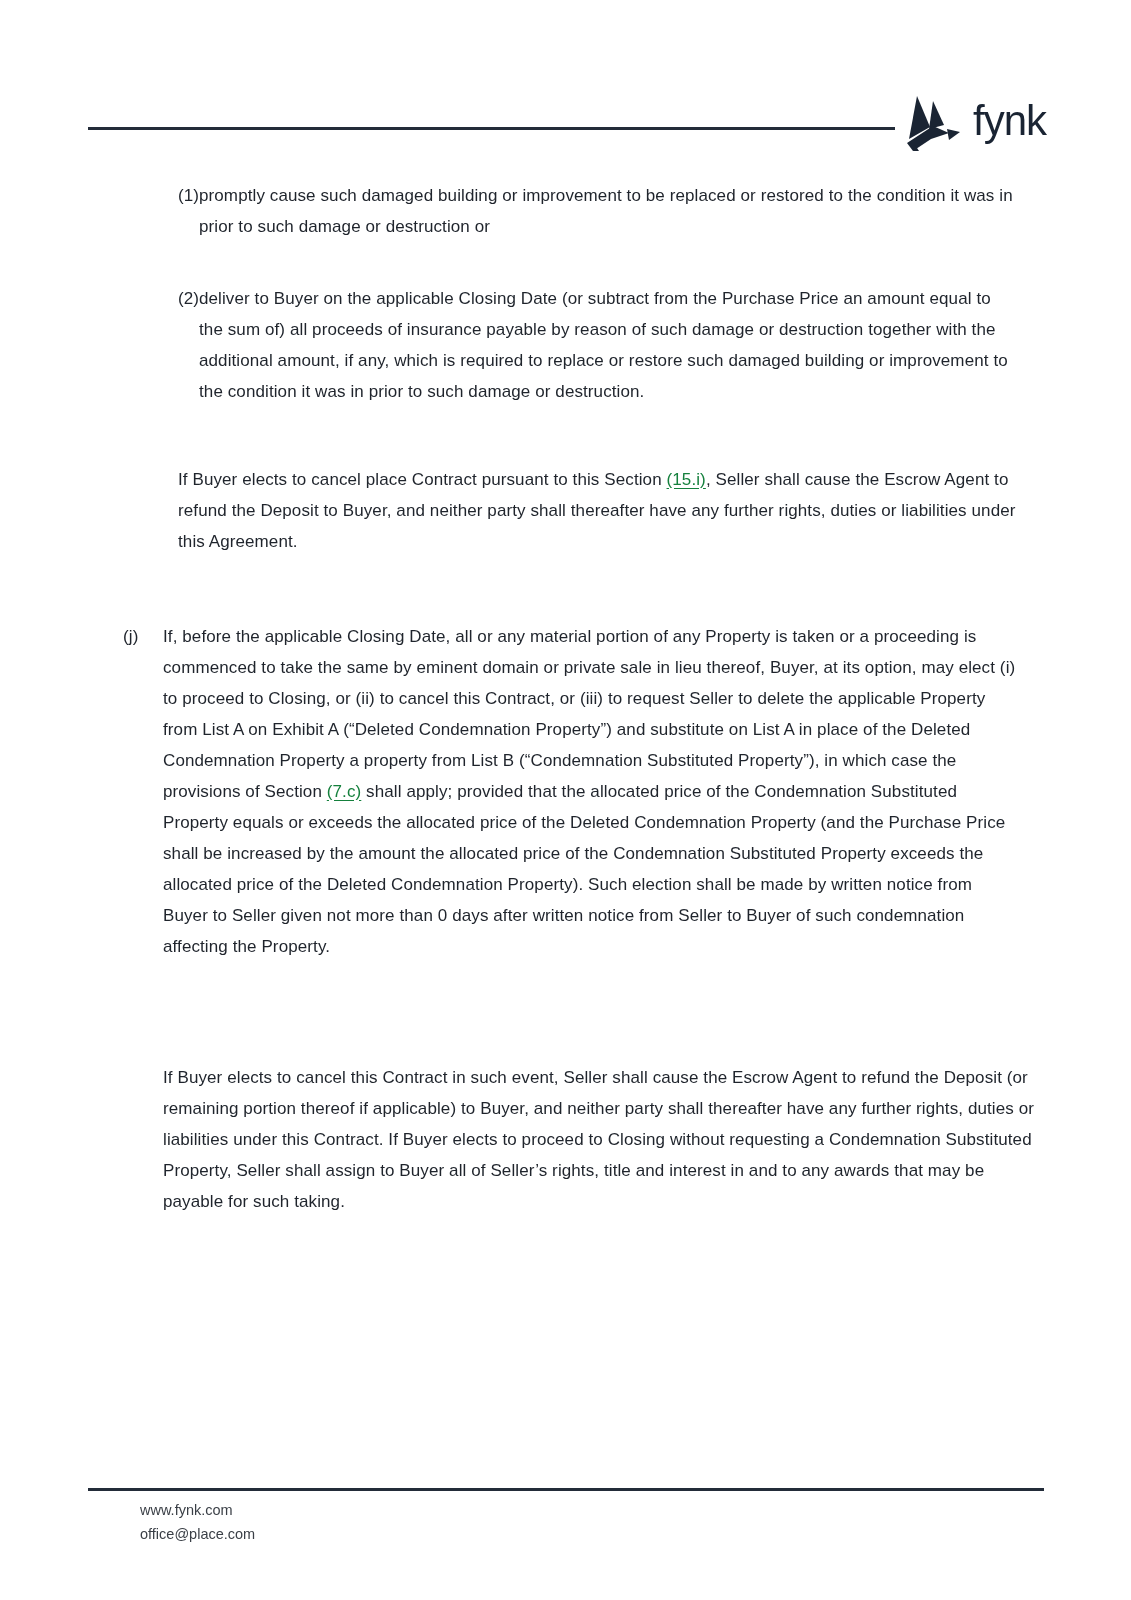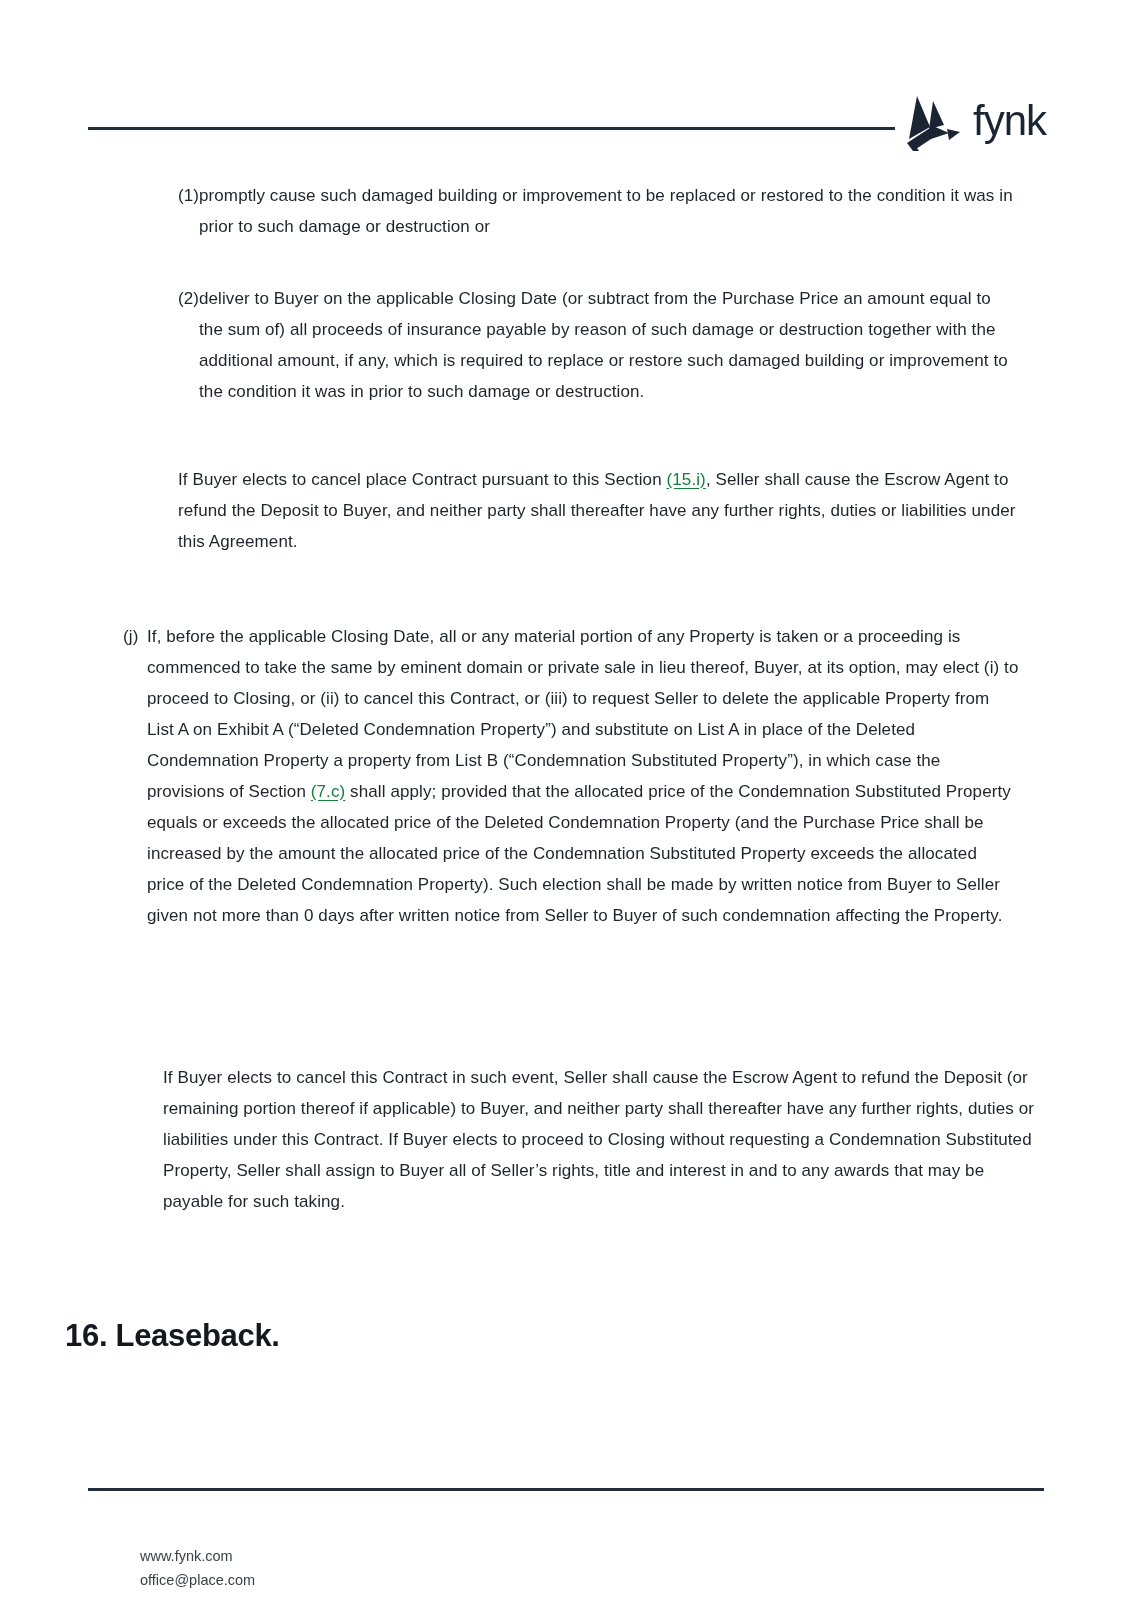--- a/index.html
+++ b/index.html
@@ -48,21 +48,21 @@
   .list-item { position: absolute; }
   .list-item .marker { position: absolute; left: 0; top: 0; }
 
   .item-1 { left: 178px; top: 180px; width: 840px; padding-left: 0; }
   .item-1 .item-body, .item-2 .item-body { margin-left: 21px; }
   .item-2 { left: 178px; top: 283px; width: 840px; }
 
   .para-15 { position: absolute; left: 178px; top: 464px; width: 840px; }
 
   .item-j { left: 123px; top: 621px; width: 896px; }
-  .item-j .item-body { margin-left: 24px; }
+  .item-j .item-body { margin-left: 40px; }
 
   .para-j2 { position: absolute; left: 163px; top: 1062px; width: 872px; }
 
   .doc-link {
     color: #15803d;
     text-decoration: underline;
     text-underline-offset: 3px;
     cursor: pointer;
   }
 
@@ -76,21 +76,20 @@
     letter-spacing: -0.3px;
   }
 
   .footer-text {
     position: absolute;
     left: 140px;
     top: 1498px;
     font-size: 14.5px;
     line-height: 24px;
     color: #3a3f46;
-    margin-top: 46px;
   }
   .footer-text div { white-space: nowrap; }
 </style>
 </head>
 <body>
 
 <div class="page">
 
   <div class="rule header-rule"></div>
   <div class="logo">
@@ -120,21 +119,20 @@
 
   <div class="para-15 body-text"><span>If Buyer elects to cancel place Contract pursuant to this Section </span><a class="doc-link">(15.i)</a><span>, Seller shall cause the Escrow Agent to refund the Deposit to Buyer, and neither party shall thereafter have any further rights, duties or liabilities under this Agreement.</span></div>
 
   <div class="list-item item-j body-text">
     <span class="marker">(j)</span>
     <div class="item-body"><span>If, before the applicable Closing Date, all or any material portion of any Property is taken or a proceeding is commenced to take the same by eminent domain or private sale in lieu thereof, Buyer, at its option, may elect (i) to proceed to Closing, or (ii) to cancel this Contract, or (iii) to request Seller to delete the applicable Property from List A on Exhibit A (“Deleted Condemnation Property”) and substitute on List A in place of the Deleted Condemnation Property a property from List B (“Condemnation Substituted Property”), in which case the provisions of Section </span><a class="doc-link">(7.c)</a><span> shall apply; provided that the allocated price of the Condemnation Substituted Property equals or exceeds the allocated price of the Deleted Condemnation Property (and the Purchase Price shall be increased by the amount the allocated price of the Condemnation Substituted Property exceeds the allocated price of the Deleted Condemnation Property). Such election shall be made by written notice from Buyer to Seller given not more than 0 days after written notice from Seller to Buyer of such condemnation affecting the Property.</span></div>
   </div>
 
   <div class="para-j2 body-text">If Buyer elects to cancel this Contract in such event, Seller shall cause the Escrow Agent to refund the Deposit (or remaining portion thereof if applicable) to Buyer, and neither party shall thereafter have any further rights, duties or liabilities under this Contract. If Buyer elects to proceed to Closing without requesting a Condemnation Substituted Property, Seller shall assign to Buyer all of Seller’s rights, title and interest in and to any awards that may be payable for such taking.</div>
 
-  <div class="section-heading">16. Leaseback.</div>
 
   <div class="rule footer-rule"></div>
   <div class="footer-text">
     <div>www.fynk.com</div>
     <div>office@place.com</div>
   </div>
 
 </div>
 
 </body></html>

